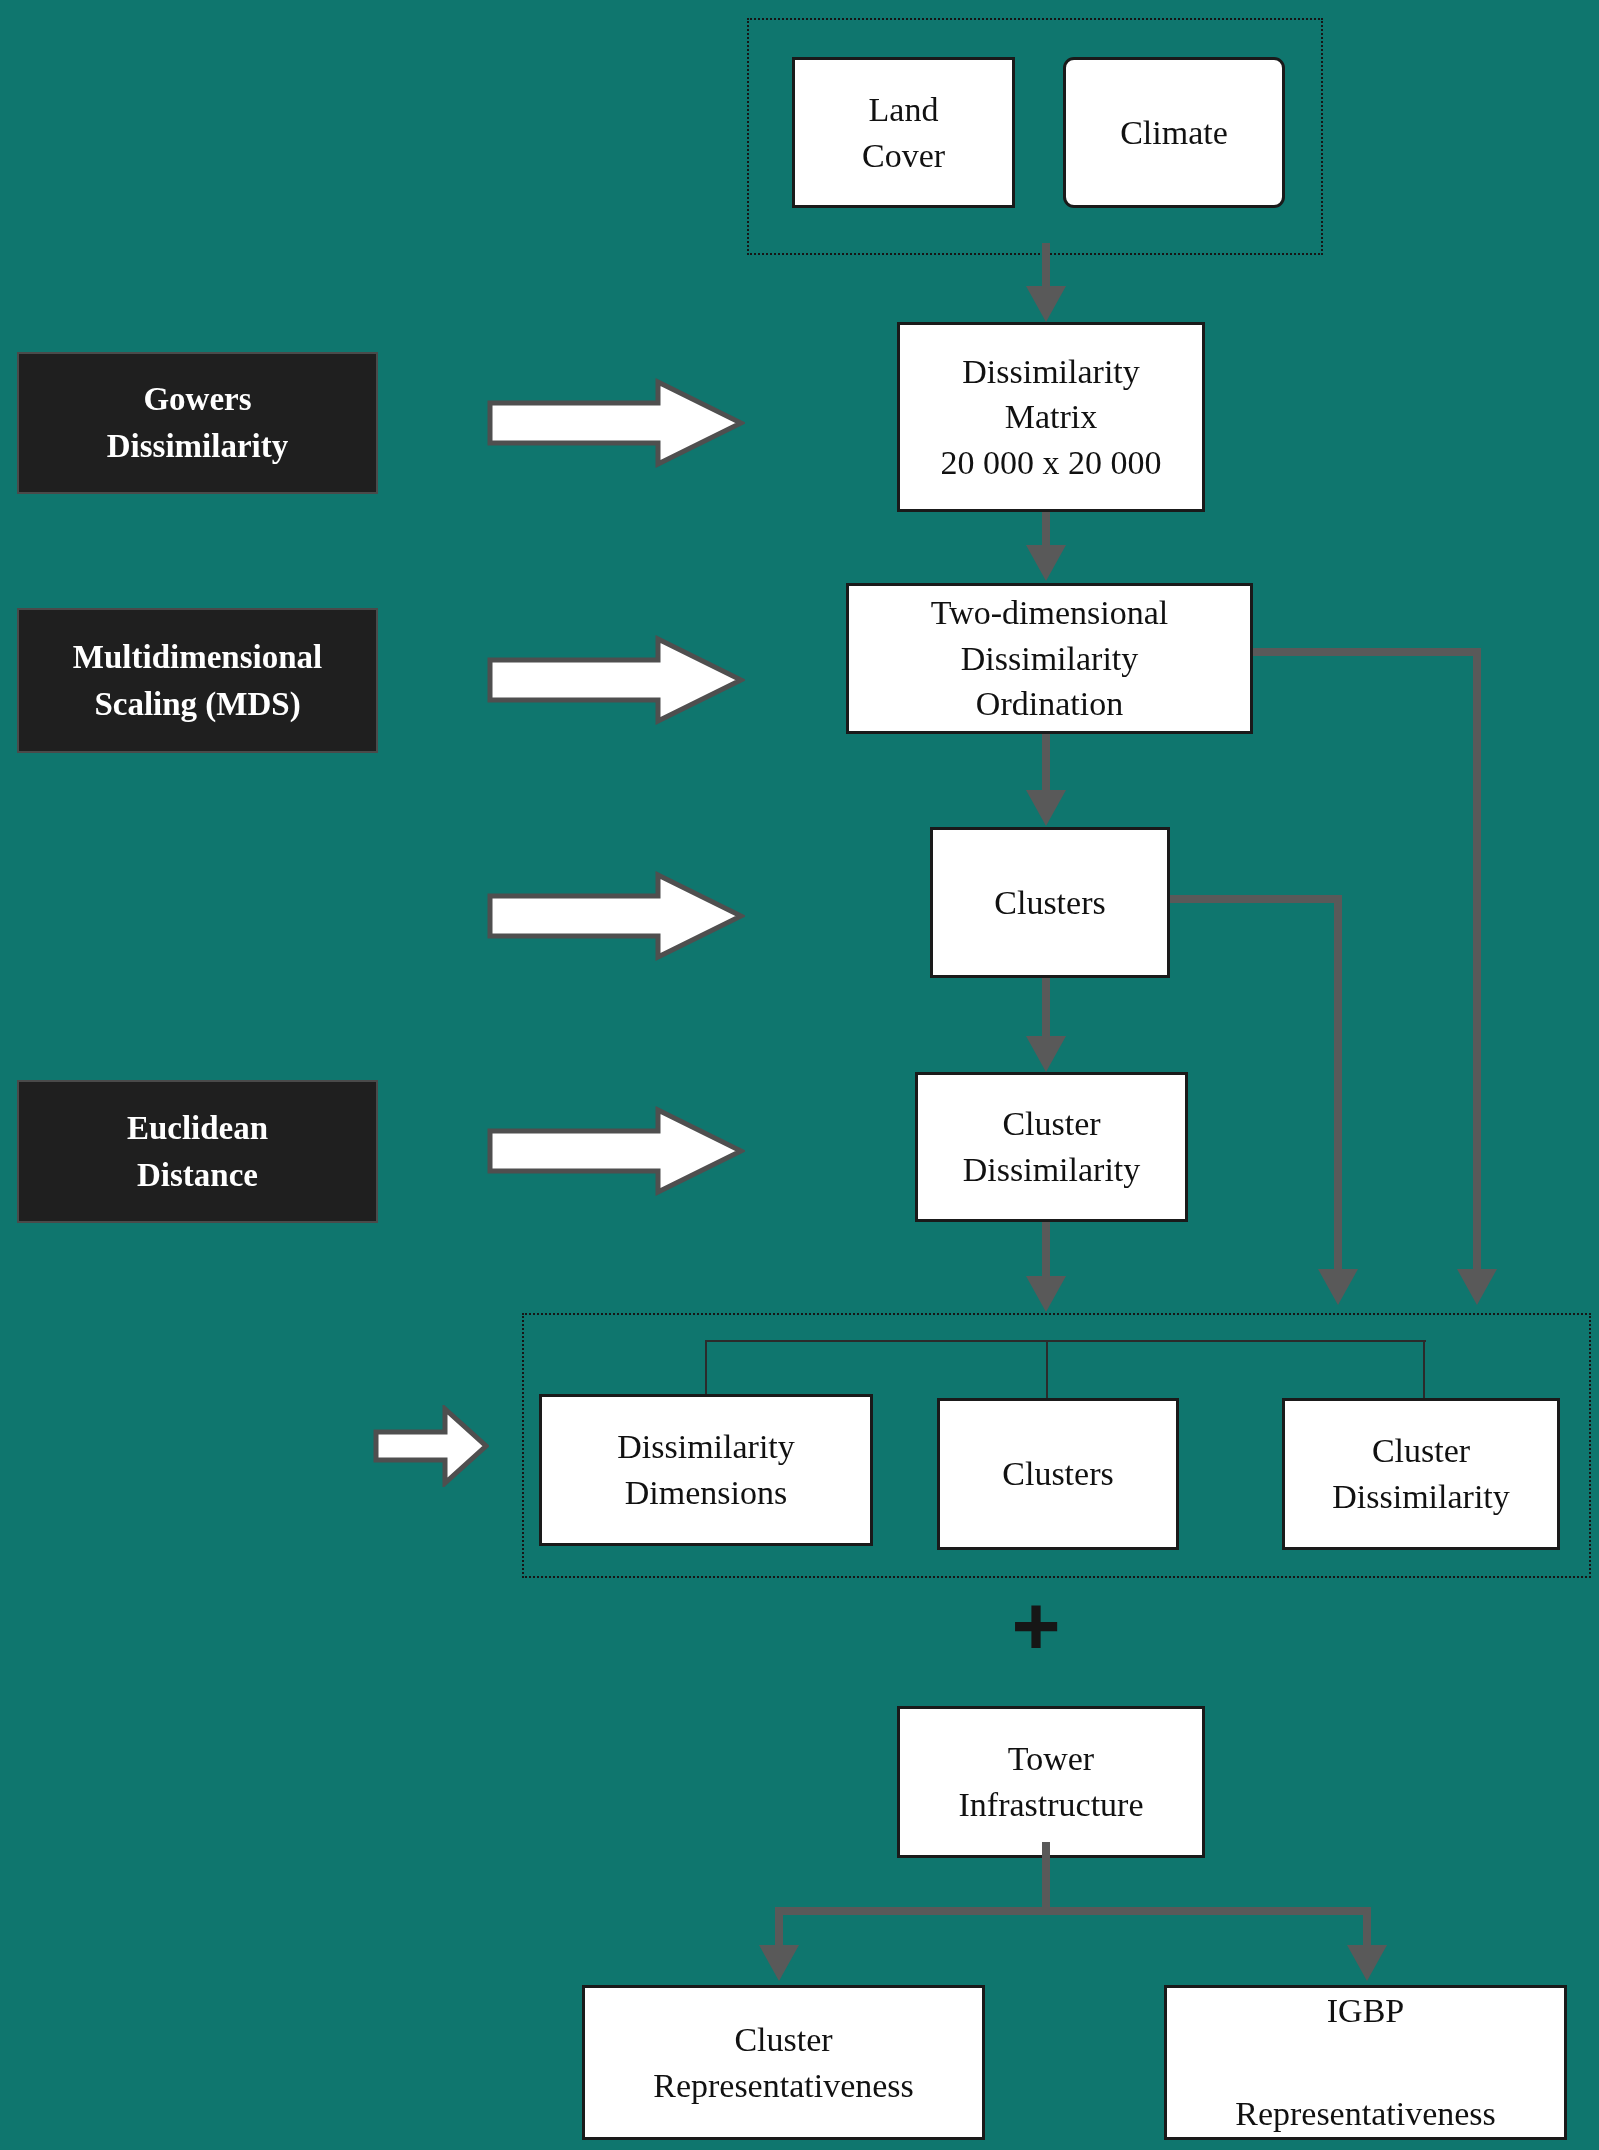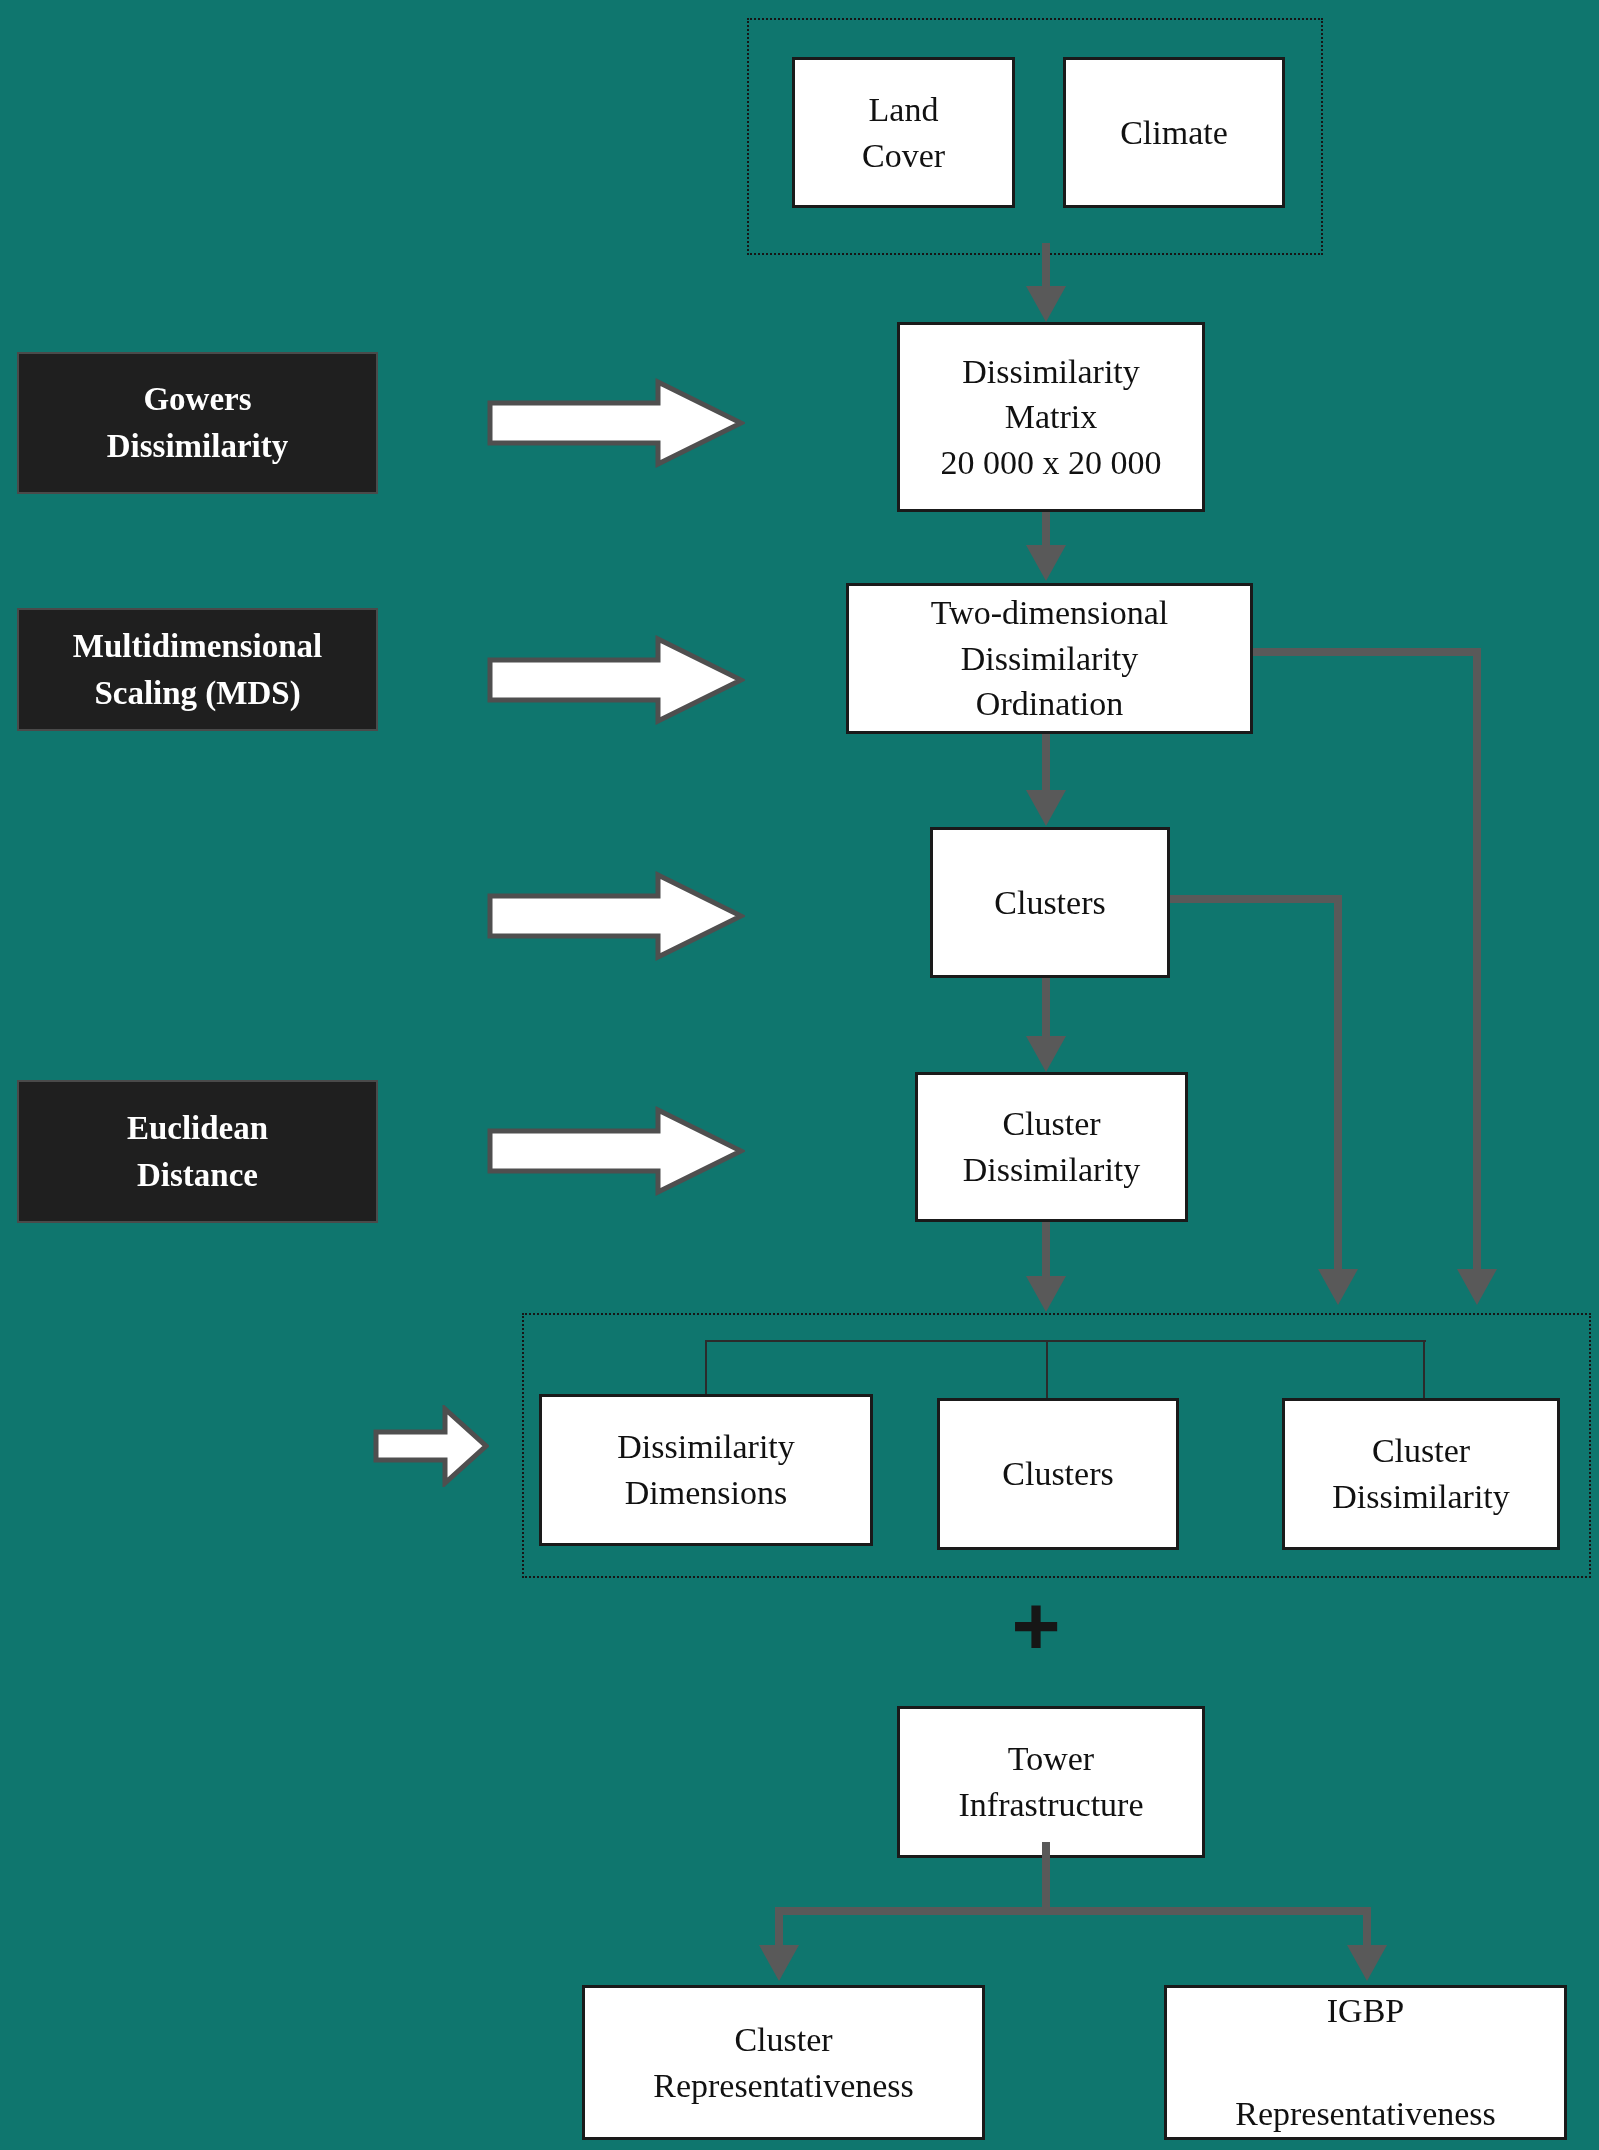--- a/index.html
+++ b/index.html
@@ -48,30 +48,30 @@
 
 <div id="canvas">
 
   <div class="abs dotted-group" style="left:747px;top:18px;width:576px;height:237px;"></div>
 
   <div class="abs wbox" style="left:792px;top:57px;width:223px;height:151px;">
     <div>Land</div>
     <div>Cover</div>
   </div>
 
-  <div class="abs wbox" style="left:1063px;top:57px;width:222px;height:151px;">
+  <div class="abs wbox" style="left:1063px;top:57px;width:222px;height:151px;border-radius:11px;">
     <div>Climate</div>
   </div>
 
   <div class="abs mbox" style="left:17px;top:352px;width:361px;height:142px;">
     <div>Gowers</div>
     <div>Dissimilarity</div>
   </div>
 
-  <div class="abs mbox" style="left:17px;top:608px;width:361px;height:123px;">
+  <div class="abs mbox" style="left:17px;top:608px;width:361px;height:145px;">
     <div>Multidimensional</div>
     <div>Scaling (MDS)</div>
   </div>
 
 
   <div class="abs mbox" style="left:17px;top:1080px;width:361px;height:143px;">
     <div>Euclidean</div>
     <div>Distance</div>
   </div>
 

